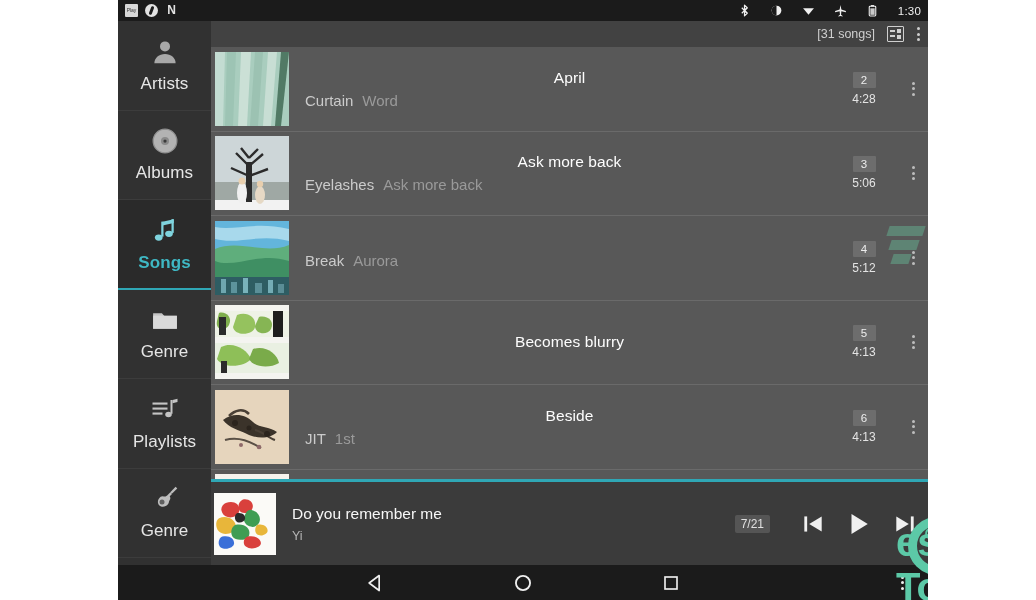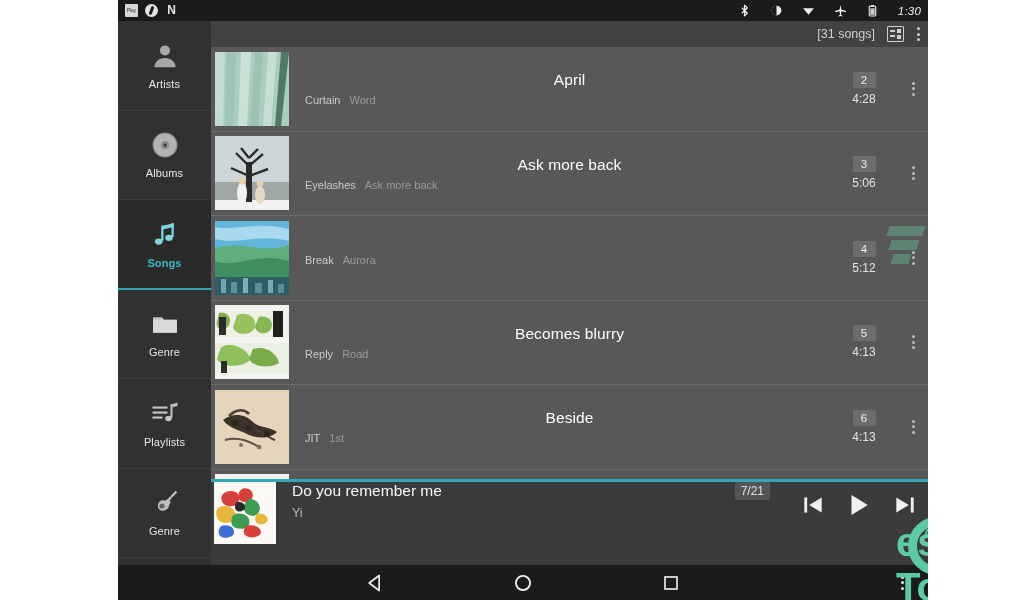--- a/index.html
+++ b/index.html
@@ -36,21 +36,21 @@
     width: 810px; height: 21px;
     background: #1b1b1b;
     display: flex; align-items: center;
     padding: 0 7px;
     box-sizing: border-box;
   }
   .sb-left { display: flex; align-items: center; gap: 7px; }
   .sb-right {
     margin-left: auto;
     display: flex; align-items: center; gap: 19px;
-    color: #e8e8e8; font-size: 11px; font-style: italic;
+    color: #e8e8e8; font-size: 11px;
   }
   .sb-ico {
     width: 13px; height: 13px;
     display: inline-block;
     position: relative;
   }
   .ico-app1 {
     background: #d8d8d8;
     border-radius: 1px;
     font-size: 5px; color: #333;
@@ -123,21 +123,21 @@
   }
   .side-item {
     height: 89.5px;
     display: flex; flex-direction: column;
     align-items: center; justify-content: center;
     border-bottom: 1px solid #3c3c3c;
     position: relative;
     box-sizing: border-box;
   }
   .side-item .side-label {
-    font-size: 11px; color: #e6e6e6;
+    font-size: 17px; color: #e6e6e6;
     margin-top: 7px; letter-spacing: .1px;
   }
   .side-item.active { background: #2a2a2a; font-weight: bold; }
   .side-item.active .side-label { color: #3fb8c4; }
   .side-item.active::after {
     content: "";
     position: absolute; left: 0; right: 0; bottom: -1px;
     height: 2px; background: #2fa7b5;
   }
   .side-icon { width: 30px; height: 30px; position: relative; }
@@ -169,21 +169,21 @@
     flex: 1 1 auto;
     min-width: 0;
   }
   .song-title {
     font-size: 15.5px; color: #fdfdfd;
     letter-spacing: .1px;
     text-align: center;
   }
   .song-meta {
     margin-top: 5px;
-    font-size: 11px;
+    font-size: 15px;
   }
   .song-artist { color: #cbcbcb; }
   .song-album { color: #9a9a9a; margin-left: 9px; }
   .song-right {
     flex: none;
     width: 60px;
     display: flex; flex-direction: column;
     align-items: center;
     margin-right: 4px;
   }
@@ -207,21 +207,21 @@
   }
   .song-menu .overflow-dots i { background: #bdbdbd; }
 
   
   #nowplaying {
     position: absolute; left: 93px; top: 479px;
     width: 717px; height: 86px;
     background: #3b3b3b;
     border-top: 3px solid #2fa7b5;
     box-sizing: border-box;
-    display: flex; align-items: flex-start;
+    display: flex; align-items: center;
   }
   #np-thumb {
     width: 62px; height: 62px;
     margin-left: 3px; flex: none;
     background: #f4f4f4;
     position: relative; overflow: hidden;
   }
   #np-text { margin-left: 16px; flex: 1 1 auto; min-width: 0; }
   #np-title { font-size: 15.5px; color: #f7f7f7; }
   #np-artist { font-size: 12.5px; color: #b5b5b5; margin-top: 6px; }
@@ -528,23 +528,20 @@
             <path d="M44 12c8-2 16 4 12 12-4 7-16 5-16-3z" fill="#86b554"></path>
             <rect x="58" y="6" width="10" height="26" fill="#1e1e1e"></rect>
             <rect x="4" y="12" width="7" height="18" fill="#2b2b2b"></rect>
             <path d="M6 42c12-6 26 2 30 12-6 8-28 10-34 0z" fill="#8ebf58"></path>
             <path d="M38 44c12-4 24 4 26 14-10 6-26 4-30-4z" fill="#7aab4a"></path>
             <rect x="6" y="56" width="6" height="12" fill="#2b2b2b"></rect>
           </svg>
         </div>
         <div class="song-text">
           <div class="song-title">Becomes blurry</div>
-          <div class="song-meta">
-            <span class="song-artist">Reply</span><span class="song-album">Road</span>
-          </div>
         </div>
         <div class="song-right">
           <span class="track-badge">5</span>
           <span class="song-dur">4:13</span>
         </div>
         <div class="song-menu">
             <span class="overflow-dots">
               <i></i>
               <i></i>
               <i></i>

